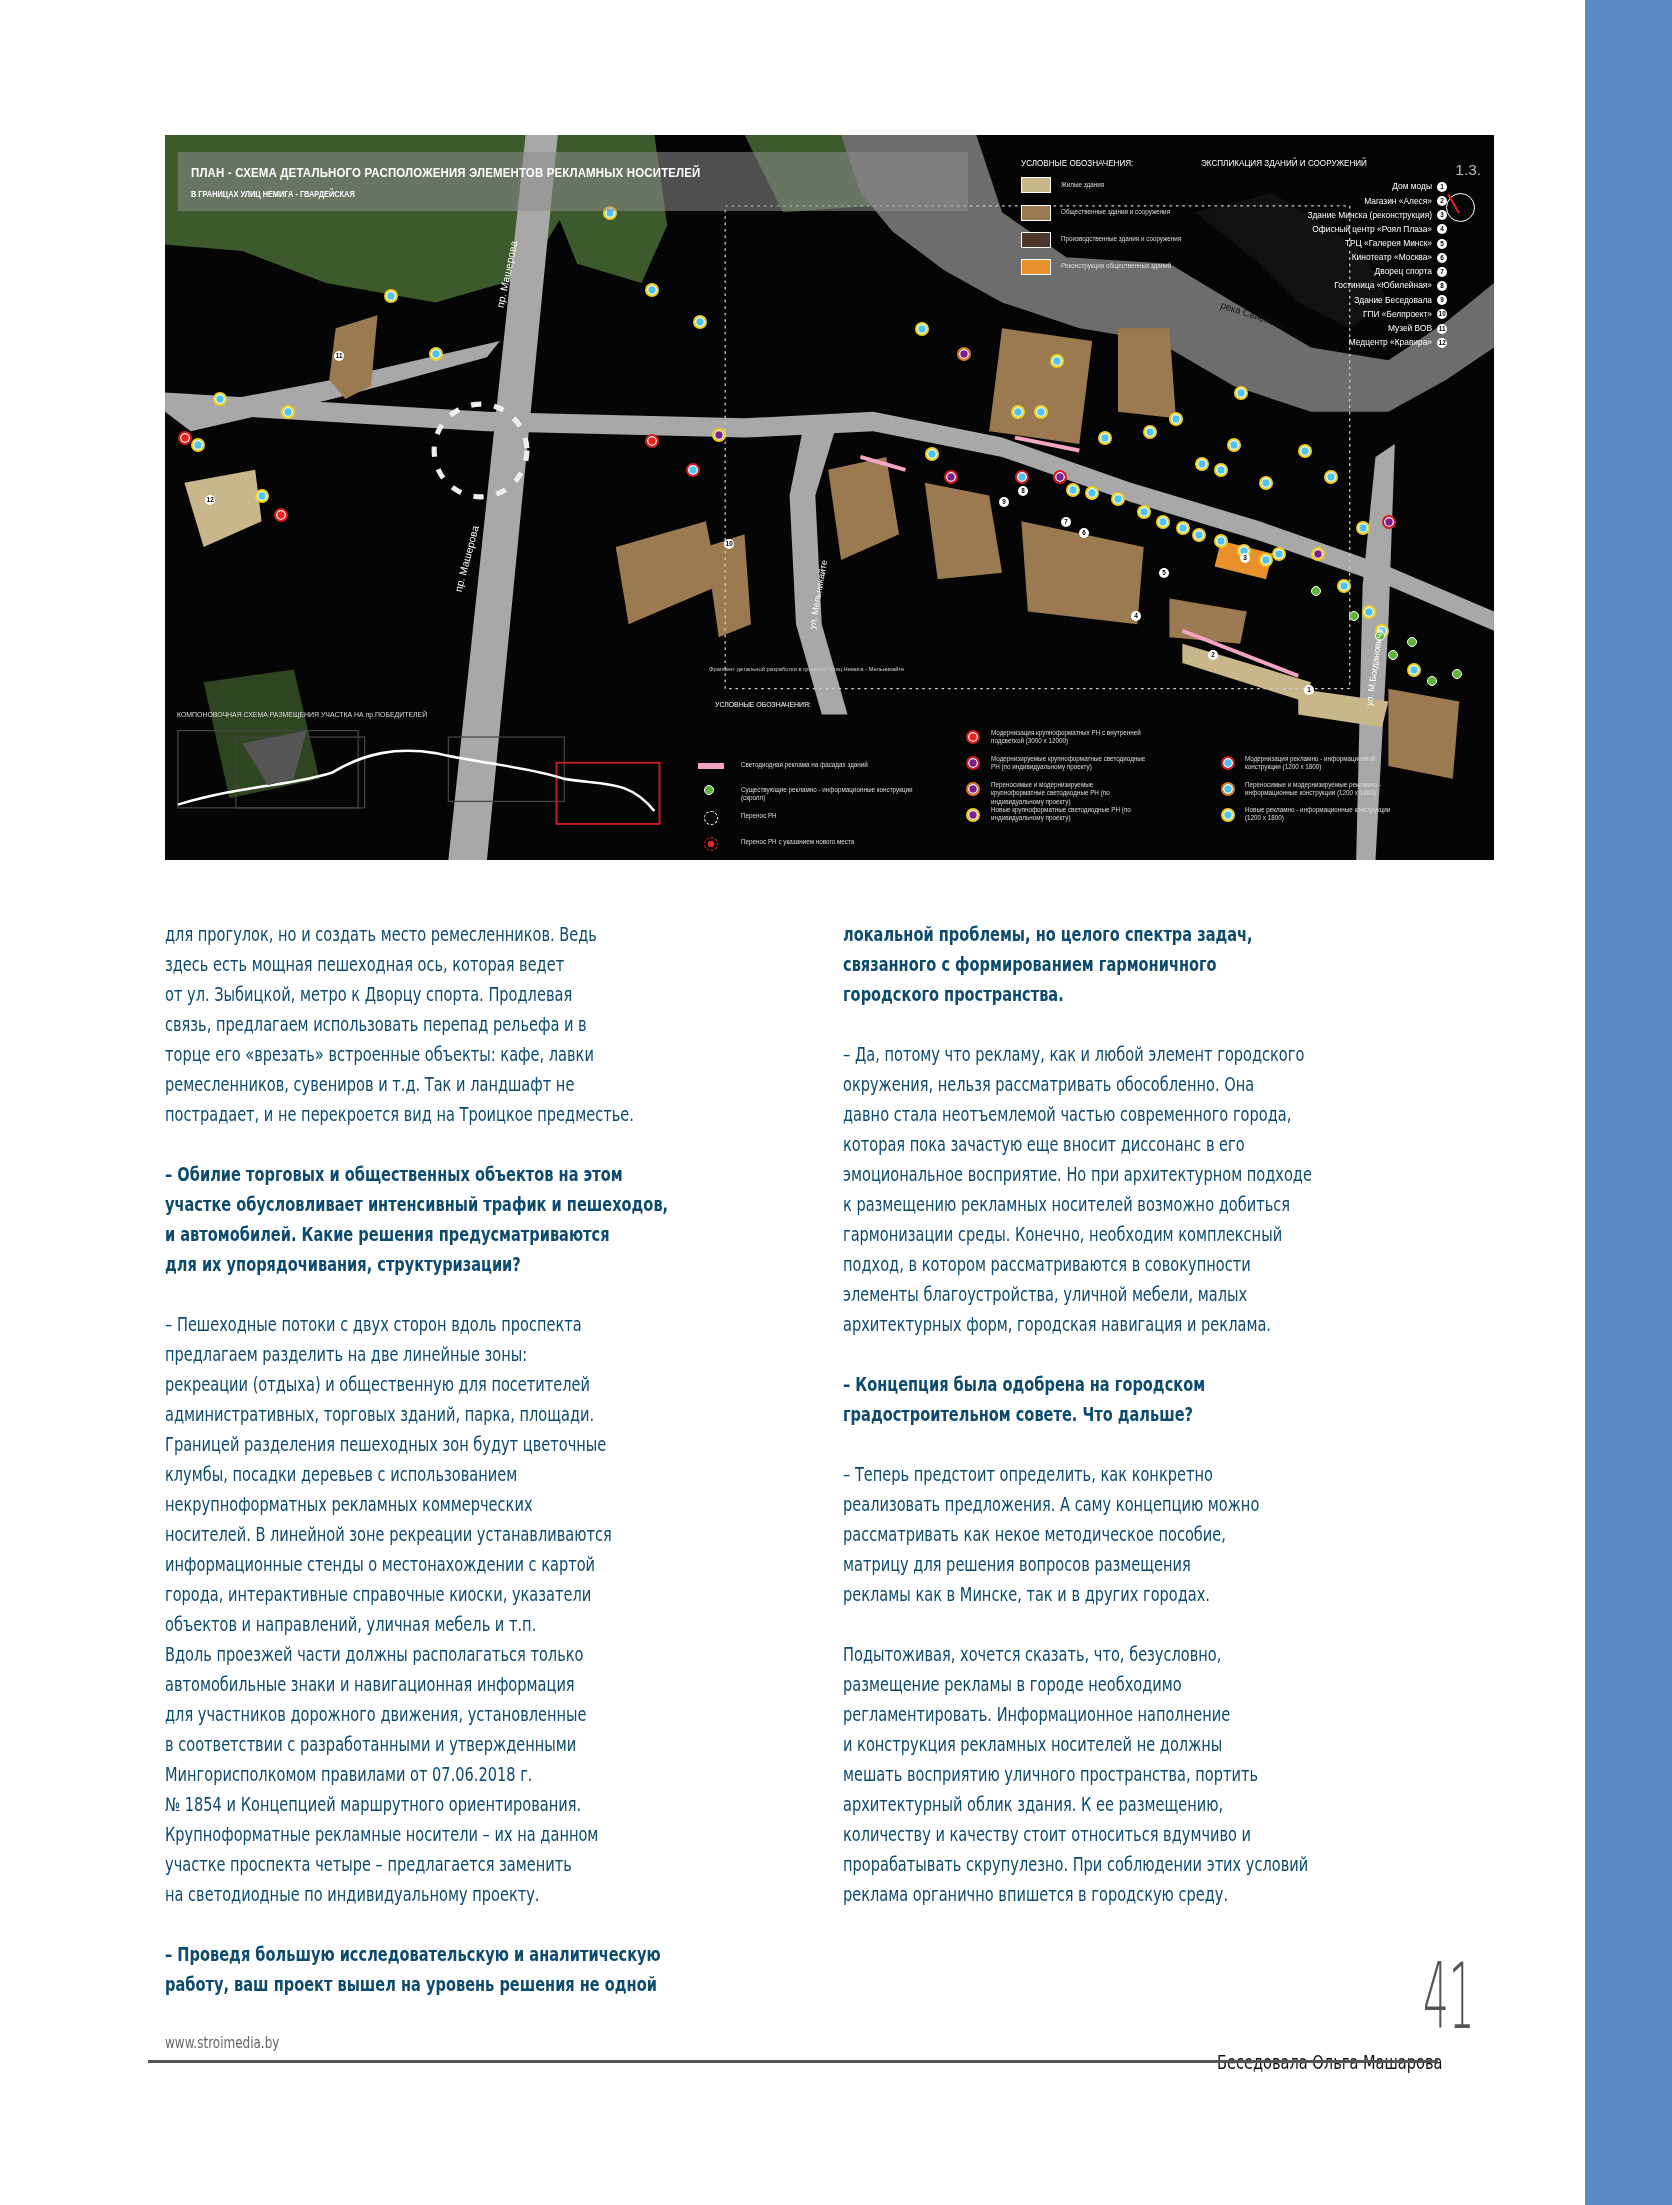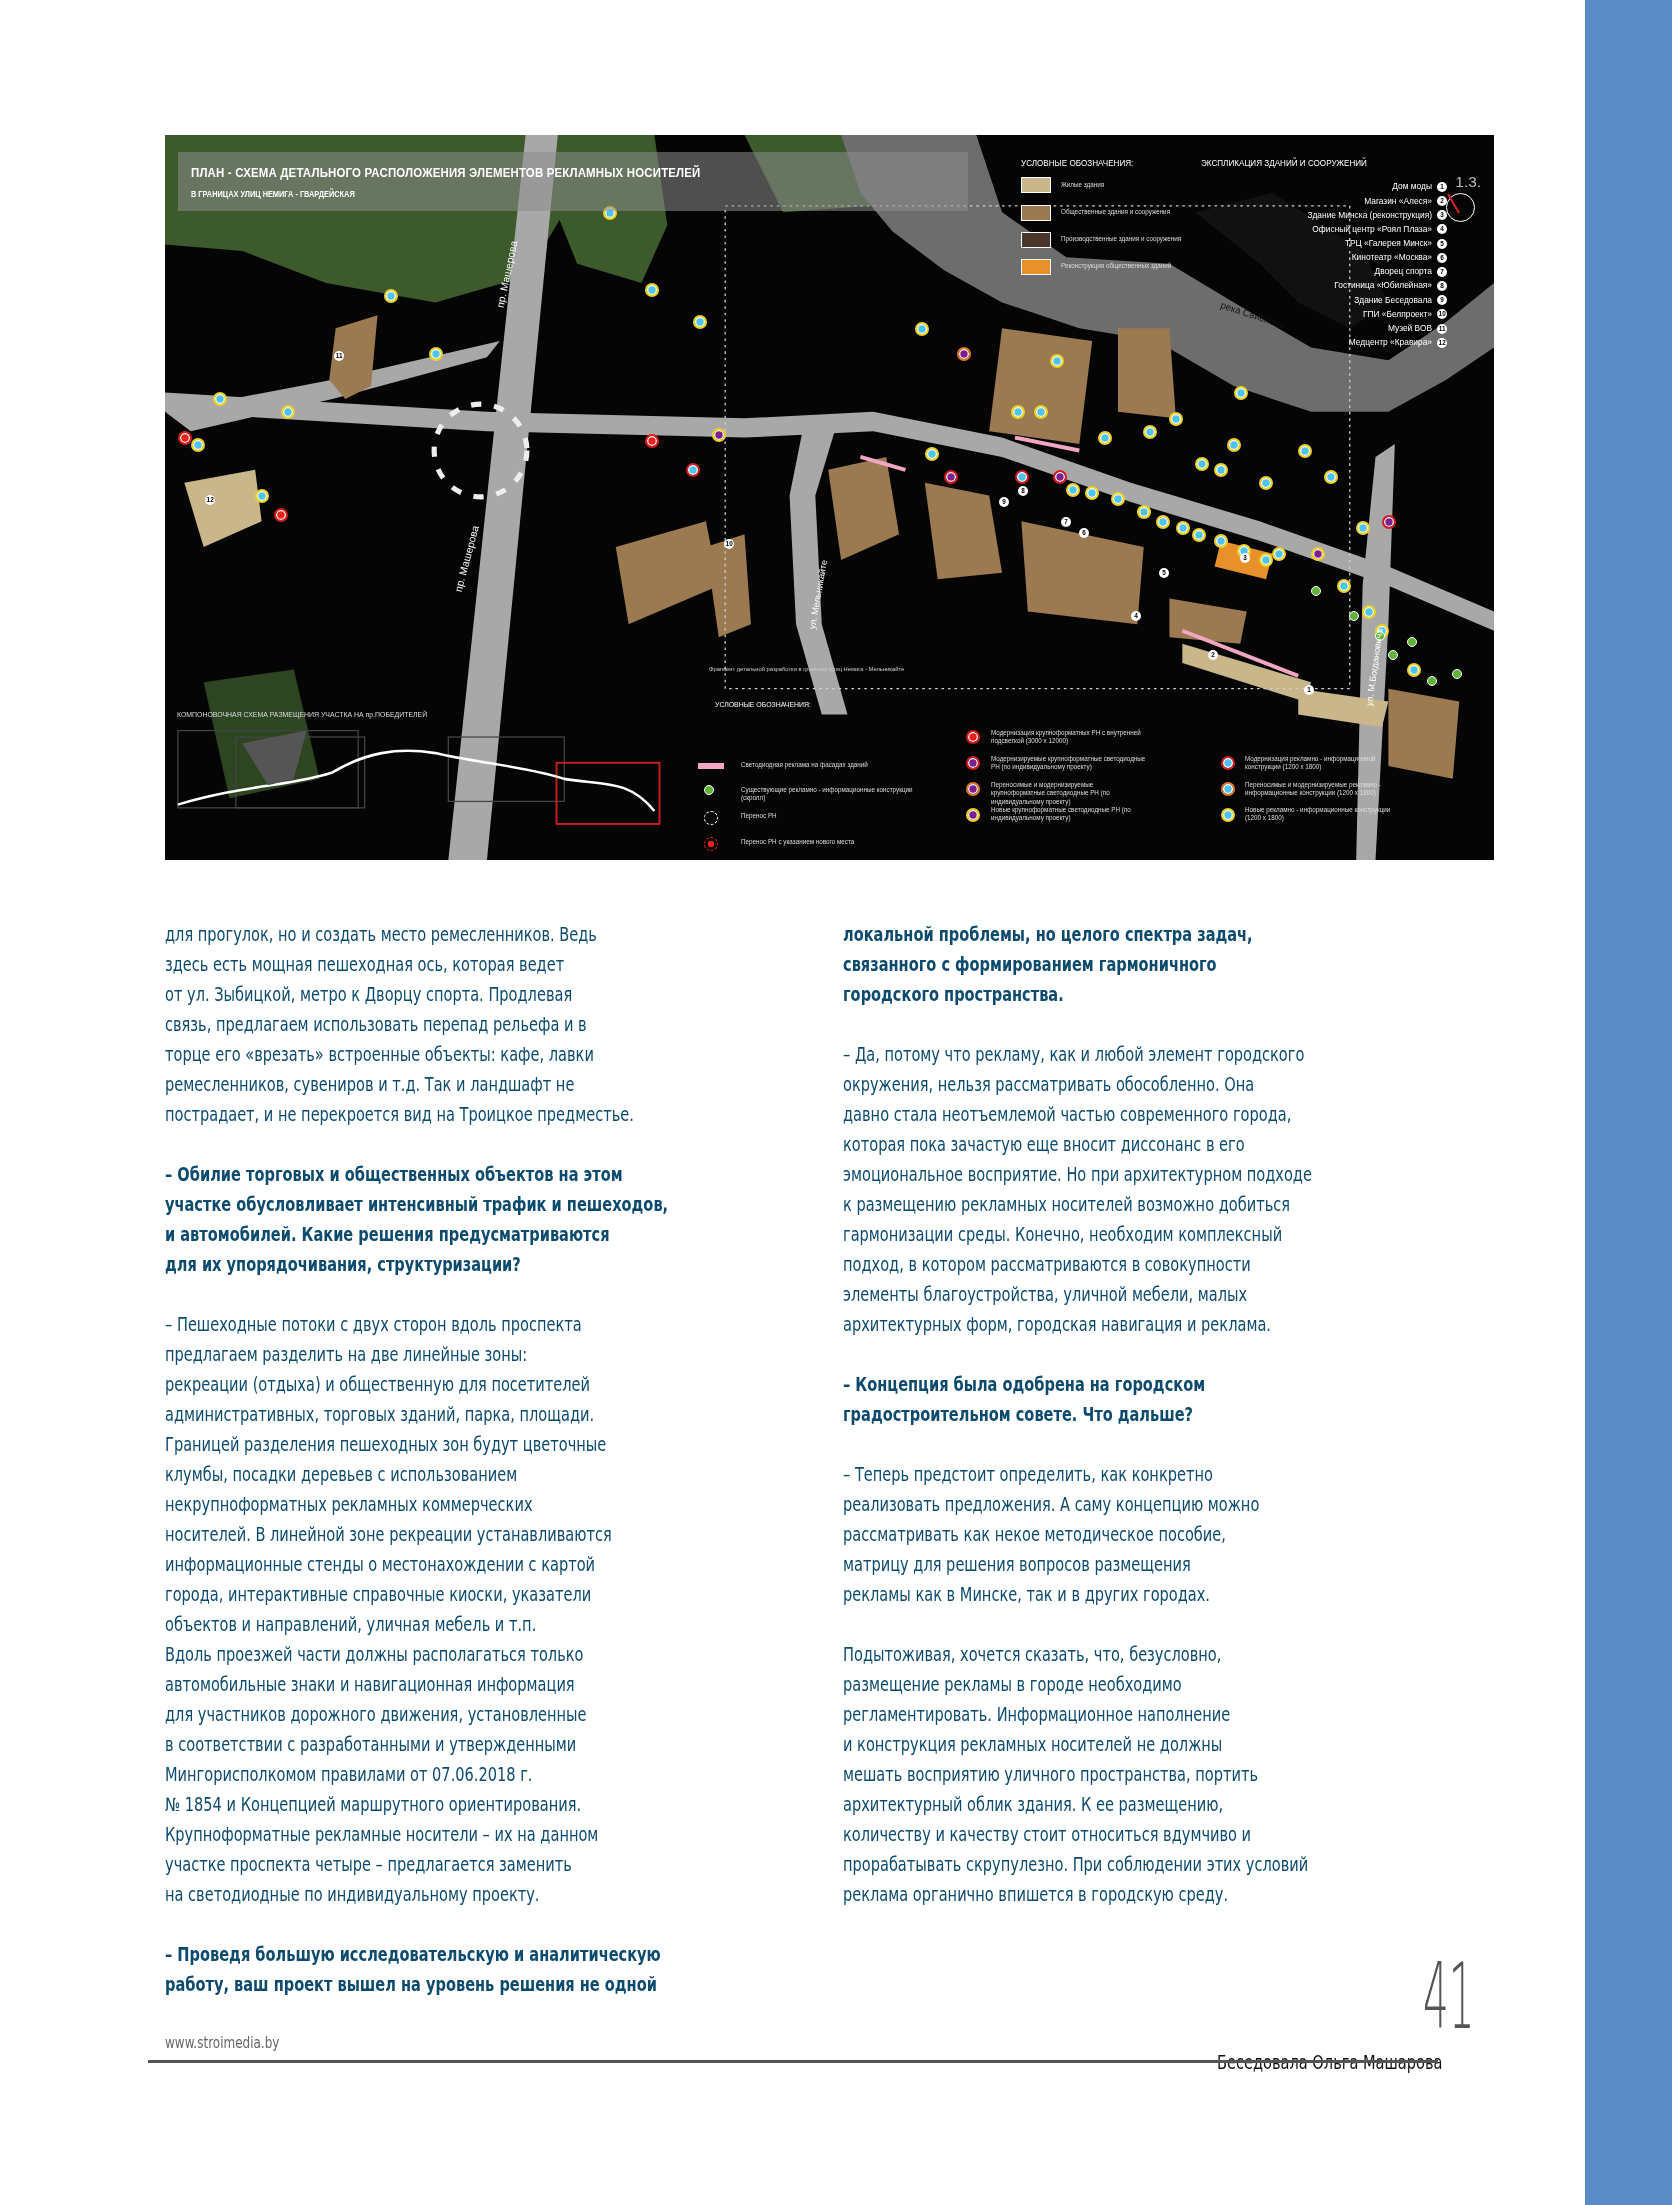--- a/index.html
+++ b/index.html
@@ -8,21 +8,21 @@
   .map{position:absolute;left:165px;top:135px;width:1329px;height:725px;background:#050505;overflow:hidden;}
   .map svg{position:absolute;left:0;top:0;}
   .title-box{position:absolute;left:13px;top:16.7px;width:790px;height:59px;background:rgba(140,140,140,0.55);}
   .title-main{position:absolute;left:26px;top:30px;color:#fff;font-size:13px;font-weight:bold;letter-spacing:0.2px;transform:scaleX(0.88);transform-origin:left;}
   .title-sub{position:absolute;left:26px;top:54px;color:#fff;font-size:8.4px;font-weight:bold;transform:scaleX(0.88);transform-origin:left;}
   .legend-head{position:absolute;color:#fff;font-size:9px;transform:scaleX(0.9);transform-origin:left;}
   .swatch{position:absolute;width:28px;height:14px;border:1.3px solid #fff;}
   .sw-label{position:absolute;color:#ddd;font-size:7px;transform:scaleX(0.9);transform-origin:left;white-space:nowrap;}
   .expl{position:absolute;right:84px;text-align:right;color:#fff;font-size:8.4px;white-space:nowrap;}
   .expl-num{position:absolute;width:10.3px;height:10.3px;border-radius:50%;background:#fff;color:#000;font-size:6.4px;font-weight:bold;text-align:center;line-height:10.3px;}
-  .sheet-num{position:absolute;right:13px;top:26px;color:#bbb;font-size:15.4px;margin-top:12px;}
+  .sheet-num{position:absolute;right:13px;top:26px;color:#bbb;font-size:15.4px;}
   .compass{position:absolute;right:19.3px;top:58px;width:27px;height:27px;border:1.3px solid #fff;border-radius:50%;}
   .compass::after{content:"";position:absolute;left:11.6px;top:-2.6px;width:1.9px;height:22px;background:#e02020;transform:rotate(-30deg);transform-origin:bottom;}
   .map-text{position:absolute;color:#fff;white-space:nowrap;}
   .blegend{position:absolute;color:#ddd;font-size:7px;white-space:nowrap;line-height:8.4px;transform:scaleX(0.9);transform-origin:left;}
   .bmark{position:absolute;width:14px;height:14px;border-radius:50%;box-sizing:border-box;}
   .col{position:absolute;top:920px;width:657px;font-family:"DejaVu Sans",sans-serif;font-size:18.7px;line-height:30px;color:#0c4a6e;}
   .col p{margin:0 0 30px 0;transform:scaleX(0.78);transform-origin:left;width:837px;}
   .col .line{display:block;white-space:nowrap;}
   .col .bold{font-weight:bold;}
   .author{position:absolute;left:1217px;top:2052px;font-family:"DejaVu Sans",sans-serif;font-size:18.7px;color:#111;transform:scaleX(0.78);transform-origin:left;white-space:nowrap;}

